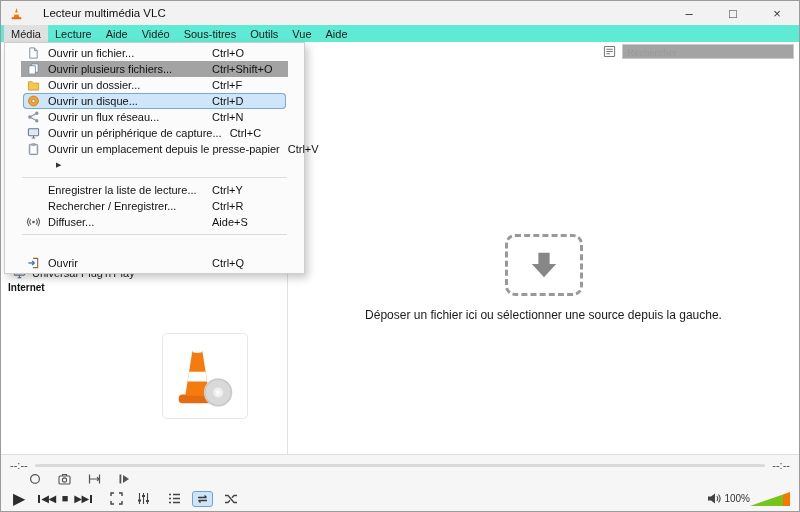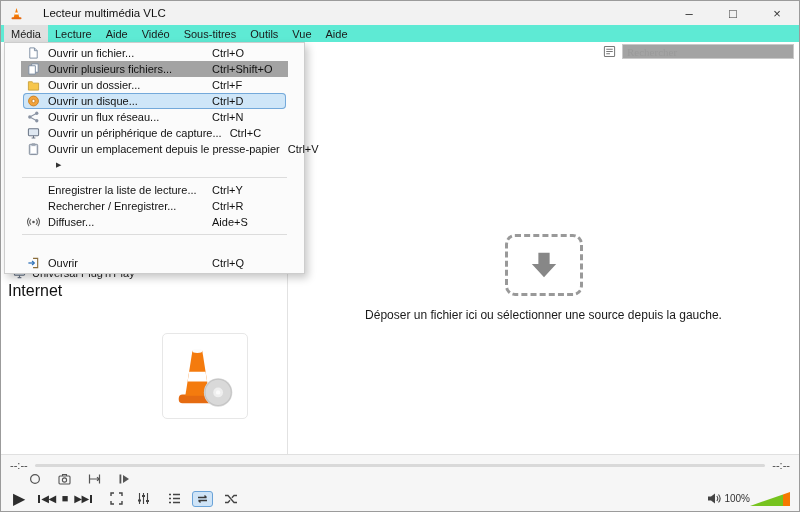--- a/index.html
+++ b/index.html
@@ -16,21 +16,21 @@
 
 .menubar{height:17px;background:#5eead4;display:flex;align-items:stretch;padding-left:3px;font-size:11px;color:#1a1a1a}
 .mb-item{display:flex;align-items:center;padding:0 7px}
 .mb-item.active{background:#e0e0e0}
 
 
 .main{position:absolute;top:41px;left:0;right:0;bottom:57px;display:flex;background:#fff}
 .left-panel{width:287px;position:relative;border-right:1px solid #e2e2e2}
 .right-panel{flex:1;position:relative}
 .sidebar-item{position:absolute;top:224px;left:12px;display:flex;align-items:center;gap:6px;font-size:11px;color:#222}
-.sidebar-section{position:absolute;top:240px;left:7px;font-size:16px;font-weight:normal;color:#111}
+.sidebar-section{position:absolute;top:240px;left:7px;font-size:10px;font-weight:bold;color:#111}
 .logo-card{position:absolute;top:291px;left:161px;width:86px;height:86px;border:1px solid #e7e7e7;border-radius:5px;background:#fff;display:flex;align-items:center;justify-content:center}
 
 
 .search-row{position:absolute;top:2px;right:5px;display:flex;align-items:center;gap:6px}
 .search-input{width:172px;height:15px;font-size:11px;border:1px solid #c9c9c9;padding:0 4px;font-family:Liberation Serif, serif;color:#333;background:#a3a3a3}
 .search-input::placeholder{color:#9a9a9a}
 .dropzone{position:absolute;top:192px;left:50%;transform:translateX(-50%);width:78px;height:62px;border:3px dashed #999;border-radius:10px;display:flex;align-items:center;justify-content:center}
 .empty-text{position:absolute;top:266px;left:0;right:0;text-align:center;font-size:12px;color:#1a1a1a;line-height:1.3}
 
 

